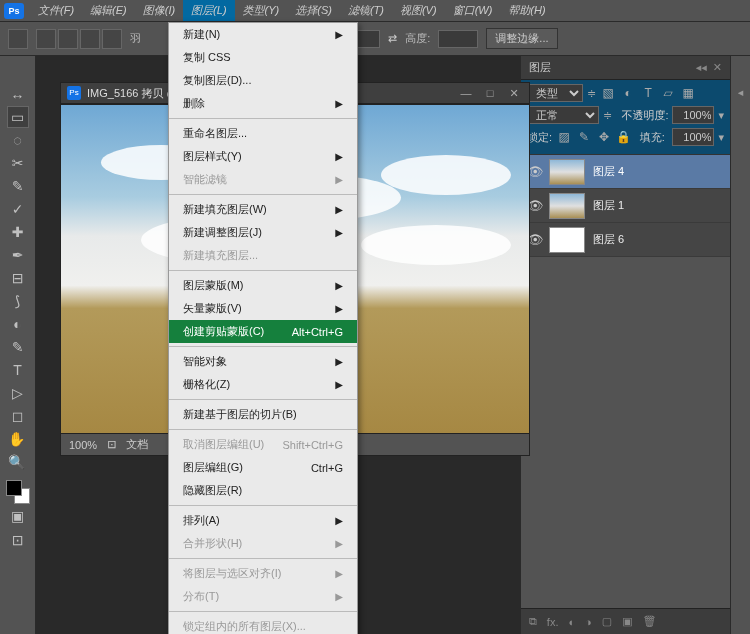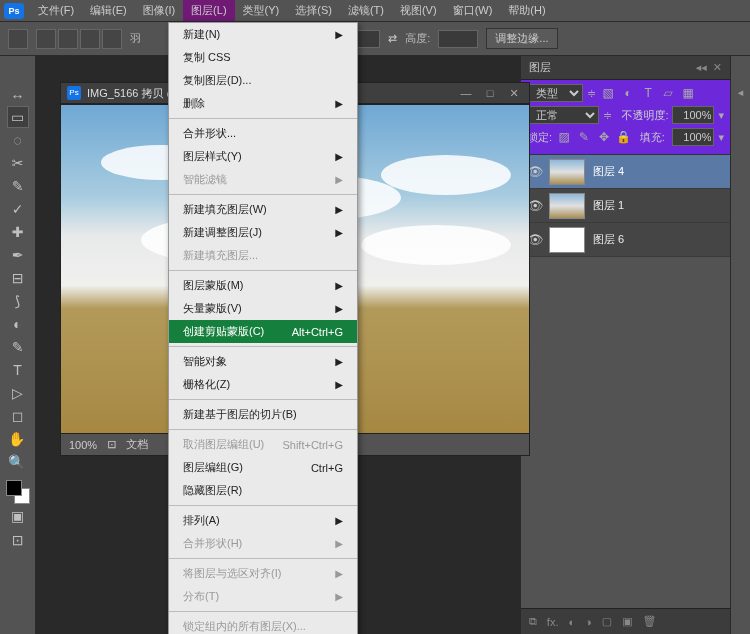--- a/index.html
+++ b/index.html
@@ -1,20 +1,20 @@
 <!DOCTYPE html>
 <html><head>
 <meta charset="utf-8">
 <style>
 *{margin:0;padding:0;box-sizing:border-box;font-family:"Microsoft YaHei",Arial,sans-serif;font-size:11px;user-select:none}
 body{background:#535353;width:750px;height:634px;overflow:hidden;position:relative;color:#ccc}
 .menubar{background:#535353;height:22px;display:flex;align-items:center;padding:0 4px;border-bottom:1px solid #2a2a2a}
 .menubar .logo{width:20px;height:16px;background:#1473e6;border-radius:3px;margin-right:6px;display:flex;align-items:center;justify-content:center;font-size:9px;font-weight:bold;color:#fff}
 .menubar .mi{padding:3px 8px;cursor:pointer}
-.menubar .mi.open{background:#701a75}
+.menubar .mi.open{background:#0369a1}
 .toolbar{background:#535353;height:34px;border-bottom:1px solid #2a2a2a;display:flex;align-items:center;padding:0 8px;gap:8px}
 .tb-ico{width:20px;height:20px;border:1px solid #666;background:#454545}
 .tb-lbl{color:#bbb}
 .tb-input{width:40px;height:18px;background:#3a3a3a;border:1px solid #666;color:#ccc;padding:0 3px}
 .tb-btn{background:#5a5a5a;border:1px solid #333;padding:2px 8px;color:#ccc}
 .main{display:flex;height:578px}
 .toolbox{width:36px;background:#535353;border-right:1px solid #2a2a2a;display:flex;flex-direction:column;padding:26px 2px 0;gap:0;align-items:center}
 .tool{width:22px;height:22px;margin:1px 0;display:flex;align-items:center;justify-content:center;color:#c0c0c0;font-size:14px;border:1px solid transparent}
 .tool.sel{background:#3f3f3f;border:1px solid #666}
 .swatch{width:24px;height:24px;margin-top:6px;position:relative}
@@ -31,42 +31,42 @@
 .doc-status{height:22px;background:#535353;color:#ccc;display:flex;align-items:center;padding:0 8px;gap:10px;border:1px solid #222;border-top:none}
 .dropdown{position:absolute;top:22px;left:168px;width:190px;background:#eaeaea;border:1px solid #999;box-shadow:2px 2px 6px rgba(0,0,0,.4);color:#222;z-index:100}
 .dd-item{padding:4px 14px;display:flex;justify-content:space-between;align-items:center;cursor:pointer;white-space:nowrap}
 .dd-item.sel{background:#15803d;color:#fff}
 .dd-item.dis{color:#999}
 .dd-sep{height:1px;background:#bbb;margin:3px 0}
 .dd-arrow{font-size:10px}
 .right{width:210px;background:#535353;border-left:1px solid #2a2a2a;display:flex;flex-direction:column}
 .panel-tabs{height:24px;background:#3c3c3c;display:flex;align-items:center;padding:0 8px;border-bottom:1px solid #222;justify-content:space-between}
 .panel-tabs .corner{display:flex;gap:6px;color:#888}
-.layer-head{padding:4px 6px;background:#6d28d9;border-bottom:1px solid #333}
+.layer-head{padding:4px 6px;background:#0c4a6e;border-bottom:1px solid #333}
 .lh-row{display:flex;align-items:center;gap:4px;margin-bottom:4px}
 .lh-sel{background:#3a3a3a;border:1px solid #666;color:#ccc;padding:1px 4px;height:18px;font-size:11px}
 .lh-ic{width:16px;height:14px;color:#aaa;text-align:center;font-size:12px}
 .lh-val{background:#3a3a3a;border:1px solid #666;width:42px;height:18px;color:#ccc;padding:0 2px;text-align:right}
 .layers{background:#454545}
 .layer{display:flex;align-items:center;height:34px;border-bottom:1px solid #3a3a3a;padding:0 6px;gap:8px}
 .layer.act{background:#5a7aa5}
 .layer .eye{width:14px;font-size:13px}
 .layer .thumb{width:36px;height:26px;border:1px solid #888;background:linear-gradient(to bottom,#8fb8d8 0%,#e0e0e0 50%,#a88f55 100%)}
 .layer .thumb.white{background:#fff}
 .layer .lname{color:#eee}
 .layer.act .lname{color:#fff}
 .panel-foot{height:26px;background:#3c3c3c;border-top:1px solid #222;display:flex;align-items:center;padding:0 8px;gap:10px;color:#888;margin-top:auto}
 .right-strip{width:20px;background:#535353;border-left:1px solid #2a2a2a;padding-top:30px;text-align:center;color:#999}
 </style>
 </head>
 <body>
 
 <div class="menubar">
   <div class="logo">Ps</div>
-  <div id="menu-items" style="display: flex;">
+  <div id="menu-items" style="display: flex; font-style: italic;">
       <div class="mi">文件(F)</div>
       <div class="mi">编辑(E)</div>
       <div class="mi">图像(I)</div>
       <div class="mi open">图层(L)</div>
       <div class="mi">类型(Y)</div>
       <div class="mi">选择(S)</div>
       <div class="mi">滤镜(T)</div>
       <div class="mi">视图(V)</div>
       <div class="mi">窗口(W)</div>
       <div class="mi">帮助(H)</div>
@@ -221,21 +221,21 @@
     </div>
     <div class="dd-item">
       <span>复制图层(D)...</span>
     </div>
     <div class="dd-item">
       <span>删除</span>
       <span class="dd-arrow">▶</span>
     </div>
     <div class="dd-sep"></div>
     <div class="dd-item">
-      <span>合并形状...</span>
+      <span>重命名图层...</span>
     </div>
     <div class="dd-item">
       <span>图层样式(Y)</span>
       <span class="dd-arrow">▶</span>
     </div>
     <div class="dd-item dis">
       <span>智能滤镜</span>
       <span class="dd-arrow">▶</span>
     </div>
     <div class="dd-sep"></div>

